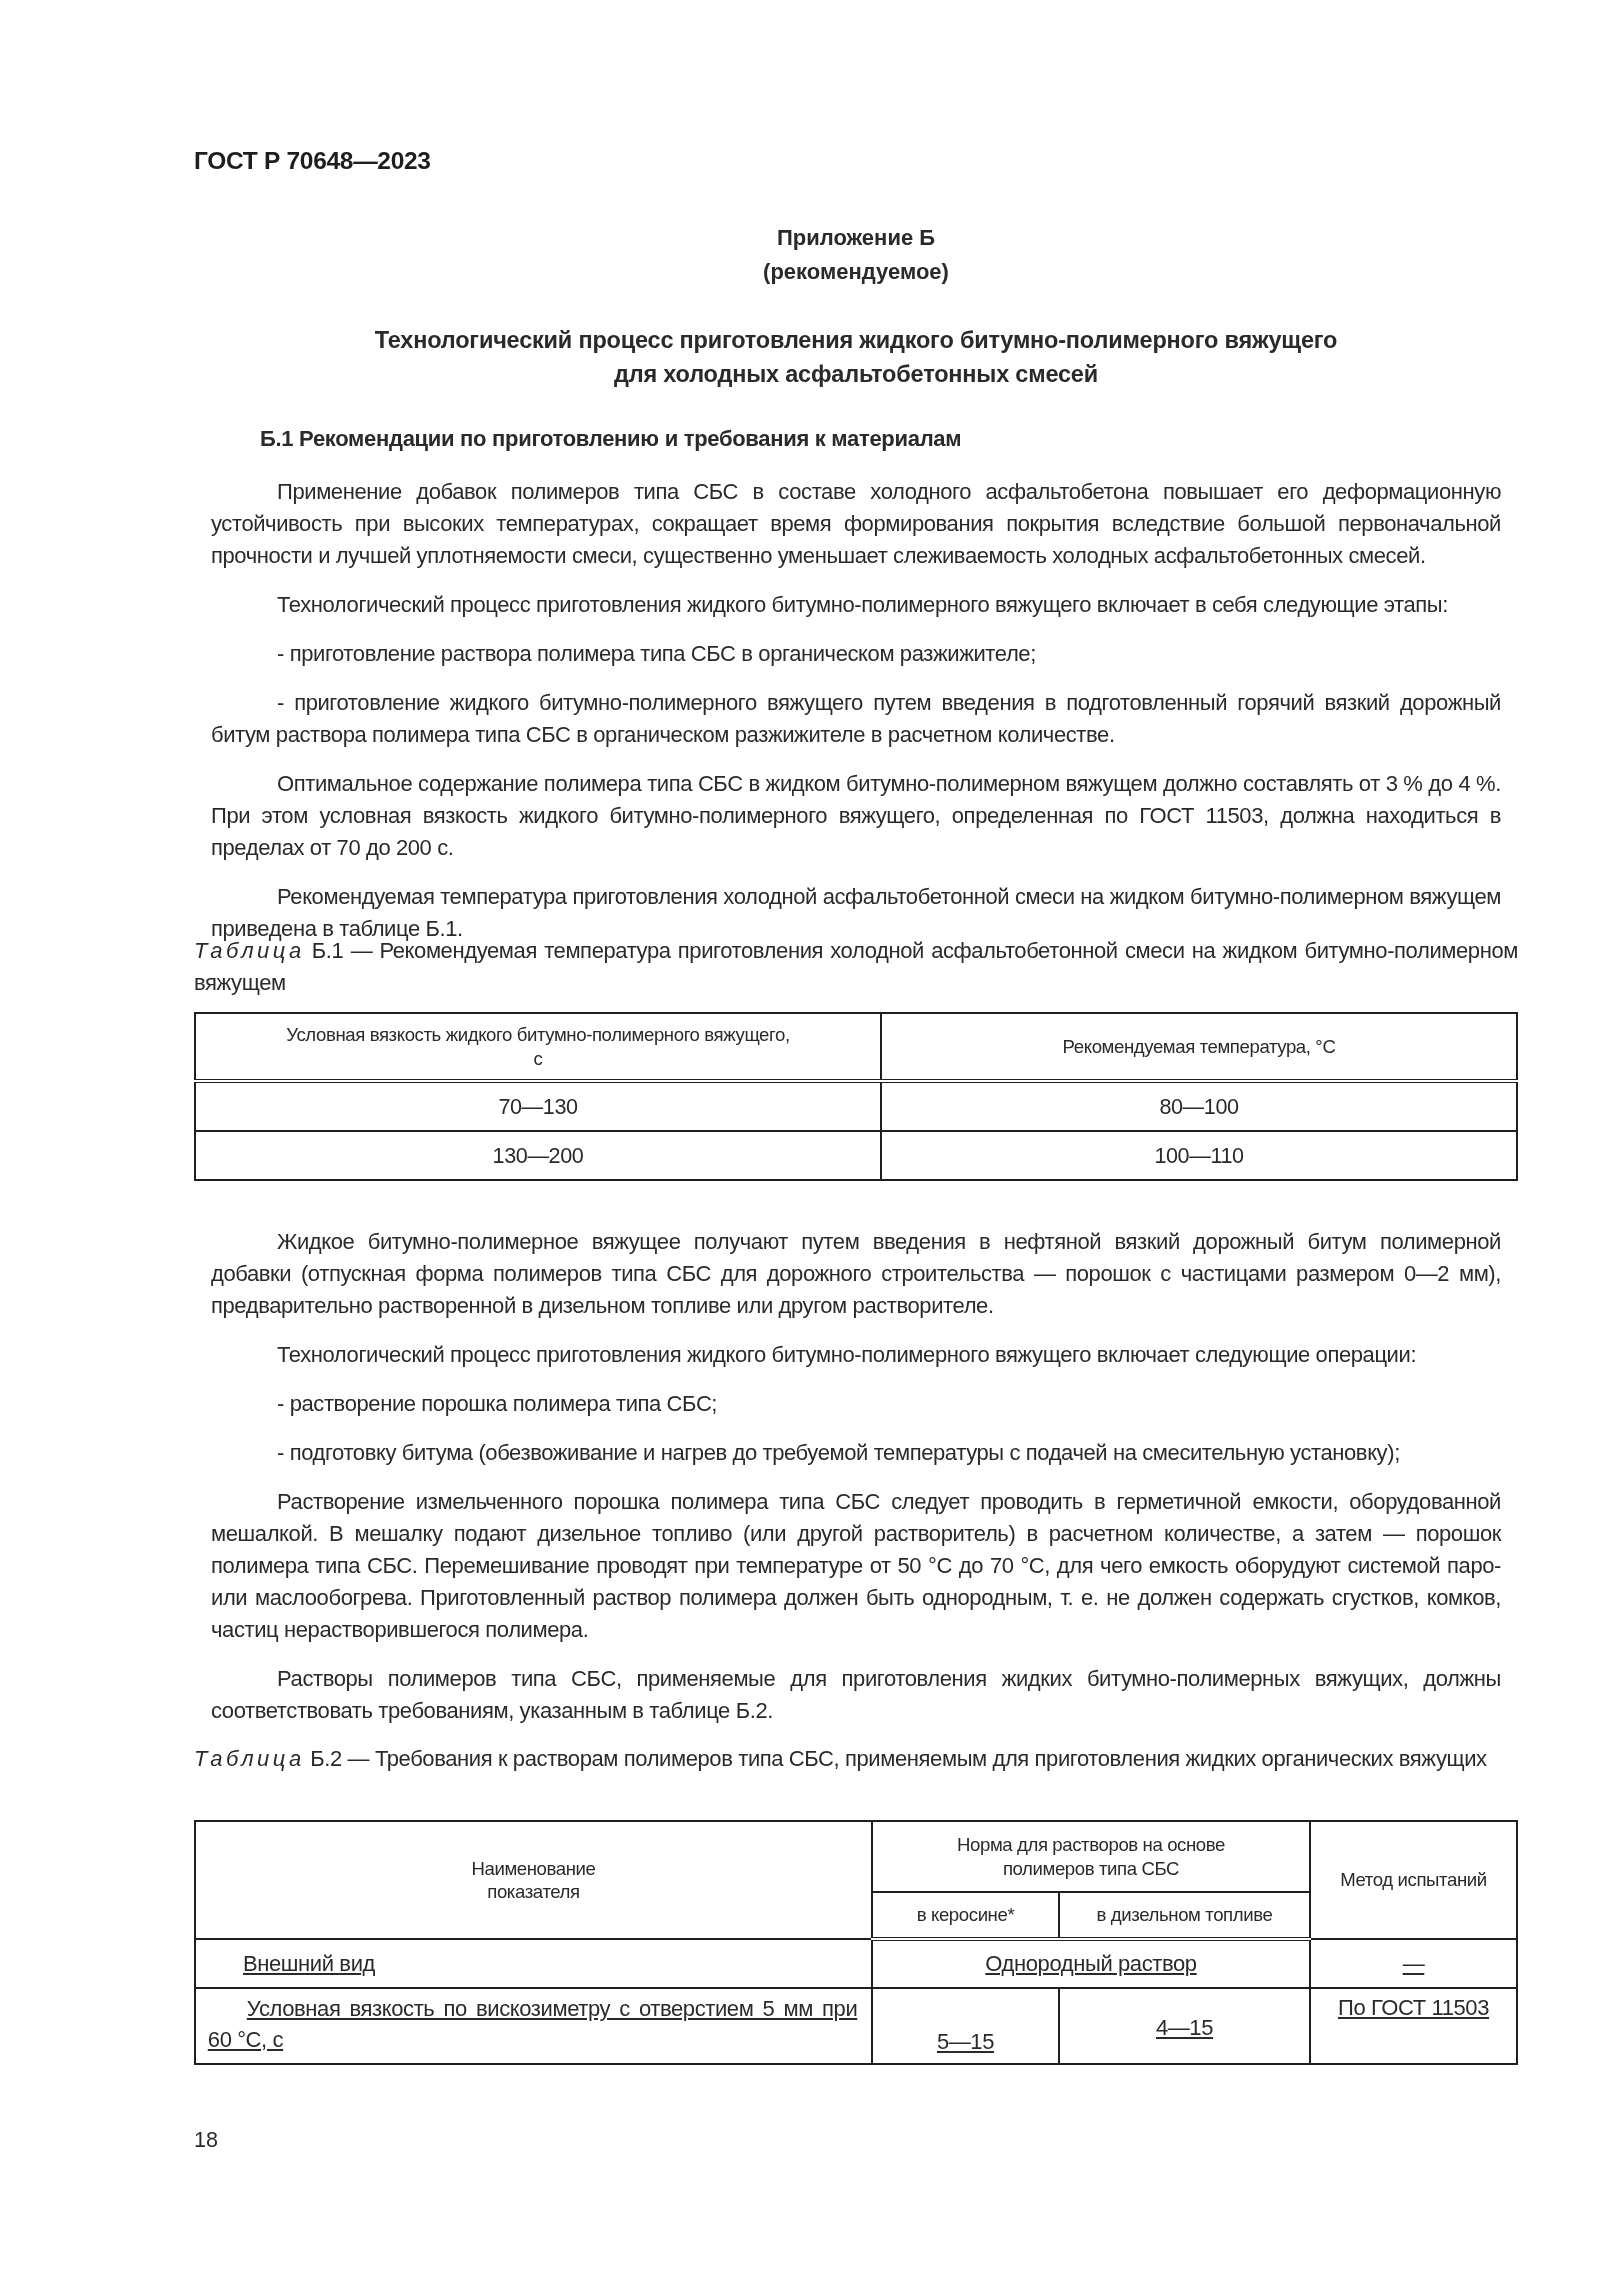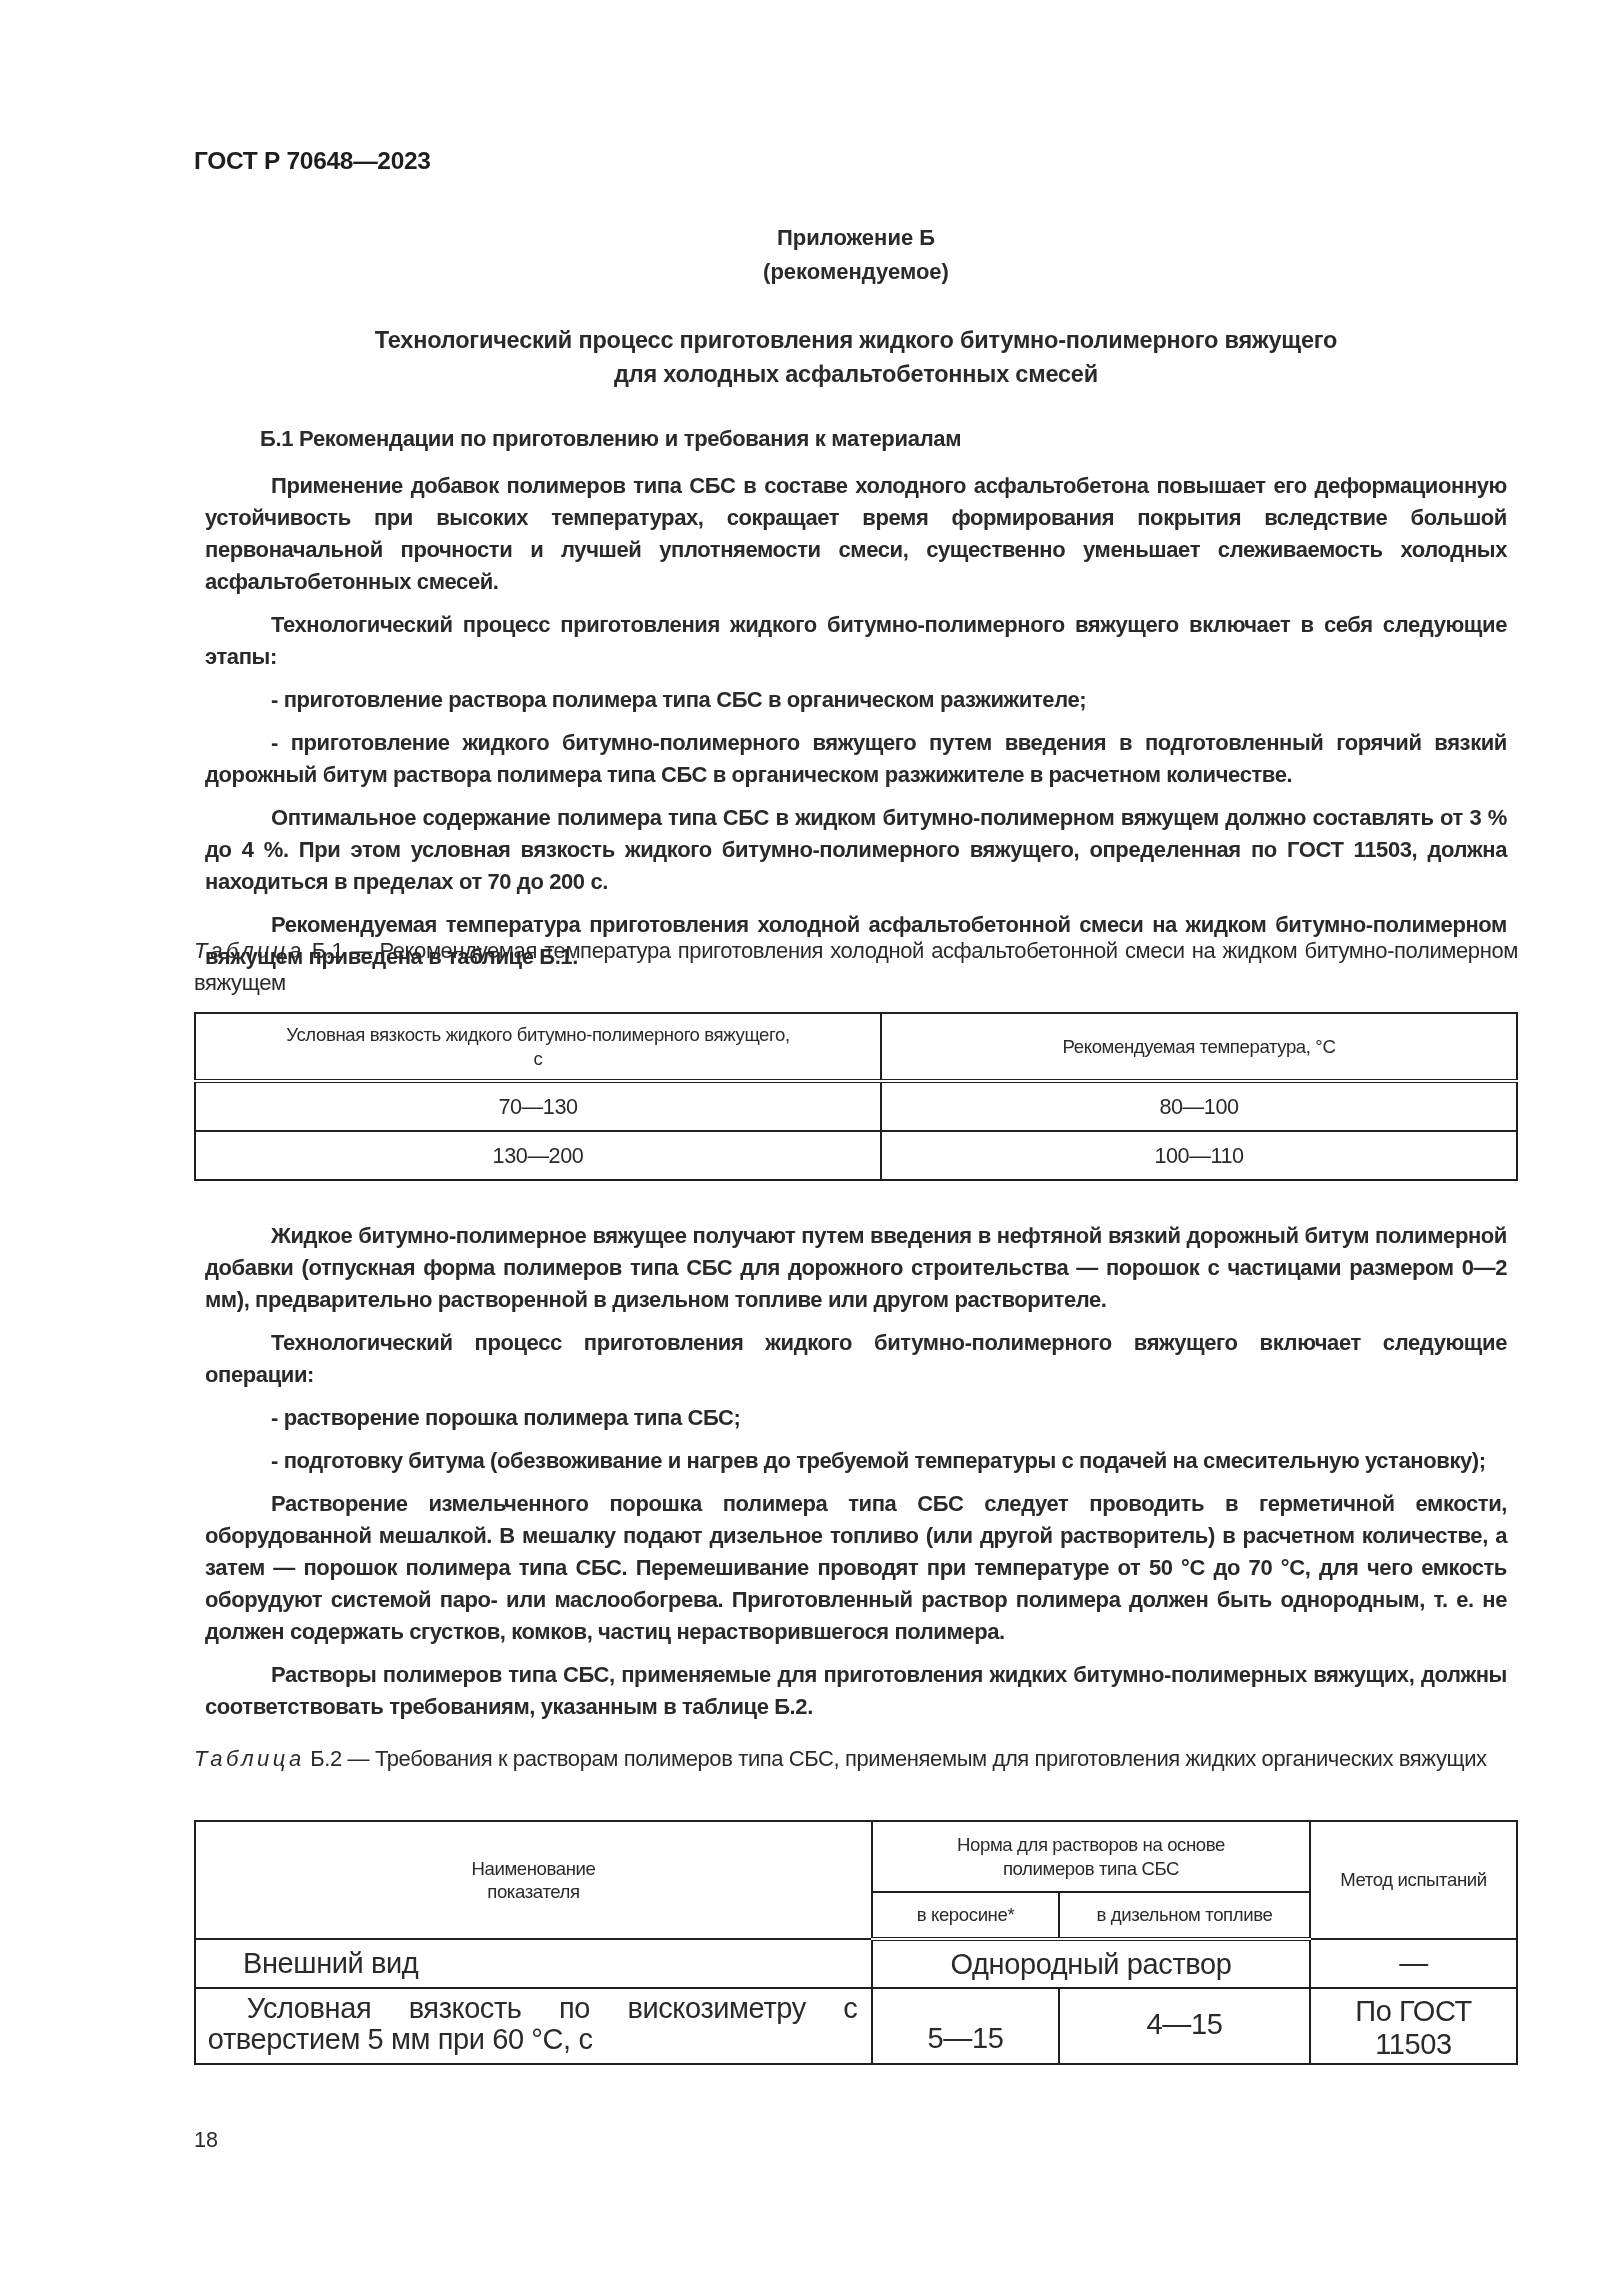--- a/index.html
+++ b/index.html
@@ -7,33 +7,33 @@
          font-family: "Liberation Sans", sans-serif; color: #2a2a2a; }
   .page { position: absolute; left: 0; top: 0; width: 1621px; height: 2204px; }
   .abs { position: absolute; }
   .hdr { left: 194px; top: 147px; font-size: 24.5px; font-weight: bold; letter-spacing: -0.3px; color: #1e1e1e; }
   .center { left: 194px; width: 1324px; text-align: center; }
   .appx { top: 225px; font-size: 22px; font-weight: bold; }
   .appx2 { top: 259px; font-size: 22px; font-weight: bold; }
   .title { top: 323px; font-size: 23.5px; font-weight: bold; line-height: 34px; letter-spacing: -0.2px; }
   .b1 { left: 260px; top: 426px; font-size: 22px; font-weight: bold; letter-spacing: -0.3px; }
   .text { left: 194px; width: 1324px; font-size: 22px; line-height: 32px; letter-spacing: -0.4px; text-align: justify; }
-  .text p { margin: 11px; text-indent: 66px; font-weight: bold; }
+  .text p { margin: 17px; text-indent: 66px; }
   .cap { letter-spacing: -0.4px; }
   .spaced { letter-spacing: 3.4px; font-style: italic; }
   table { border-collapse: collapse; position: absolute; font-size: 19.6px; letter-spacing: -0.4px; color: #2a2a2a; }
   td, th { border: 2px solid #1f1f1f; font-weight: normal; text-align: center; vertical-align: middle; padding: 0 7.8px; }
   .t1 { left: 194px; top: 1012px; width: 1324px; border: 2.9px solid #1f1f1f; }
   .t1 th { height: 65px; font-size: 18.6px; line-height: 23.5px; }
   .t1 td { height: 47px; font-size: 21.6px; }
   .t1 thead tr th { border-bottom: 4.9px double #1f1f1f; }
   .t2 { left: 194px; top: 1820px; width: 1324px; border: 2.9px solid #1f1f1f; }
   .t2 th { font-size: 18.6px; line-height: 23.5px; }
   .t2 thead tr.r2 th { border-bottom: 4.9px double #1f1f1f; }
-  .t2 td { font-size: 29px; }
+  .t2 td { font-size: 22px; text-decoration: underline; }
   .pg { left: 194px; top: 2127px; font-size: 21.6px; }
 </style>
 </head>
 <body>
 
 <div class="page">
 
   <div class="abs hdr">ГОСТ Р 70648—2023</div>
 
   <div class="abs center appx">Приложение Б</div>

